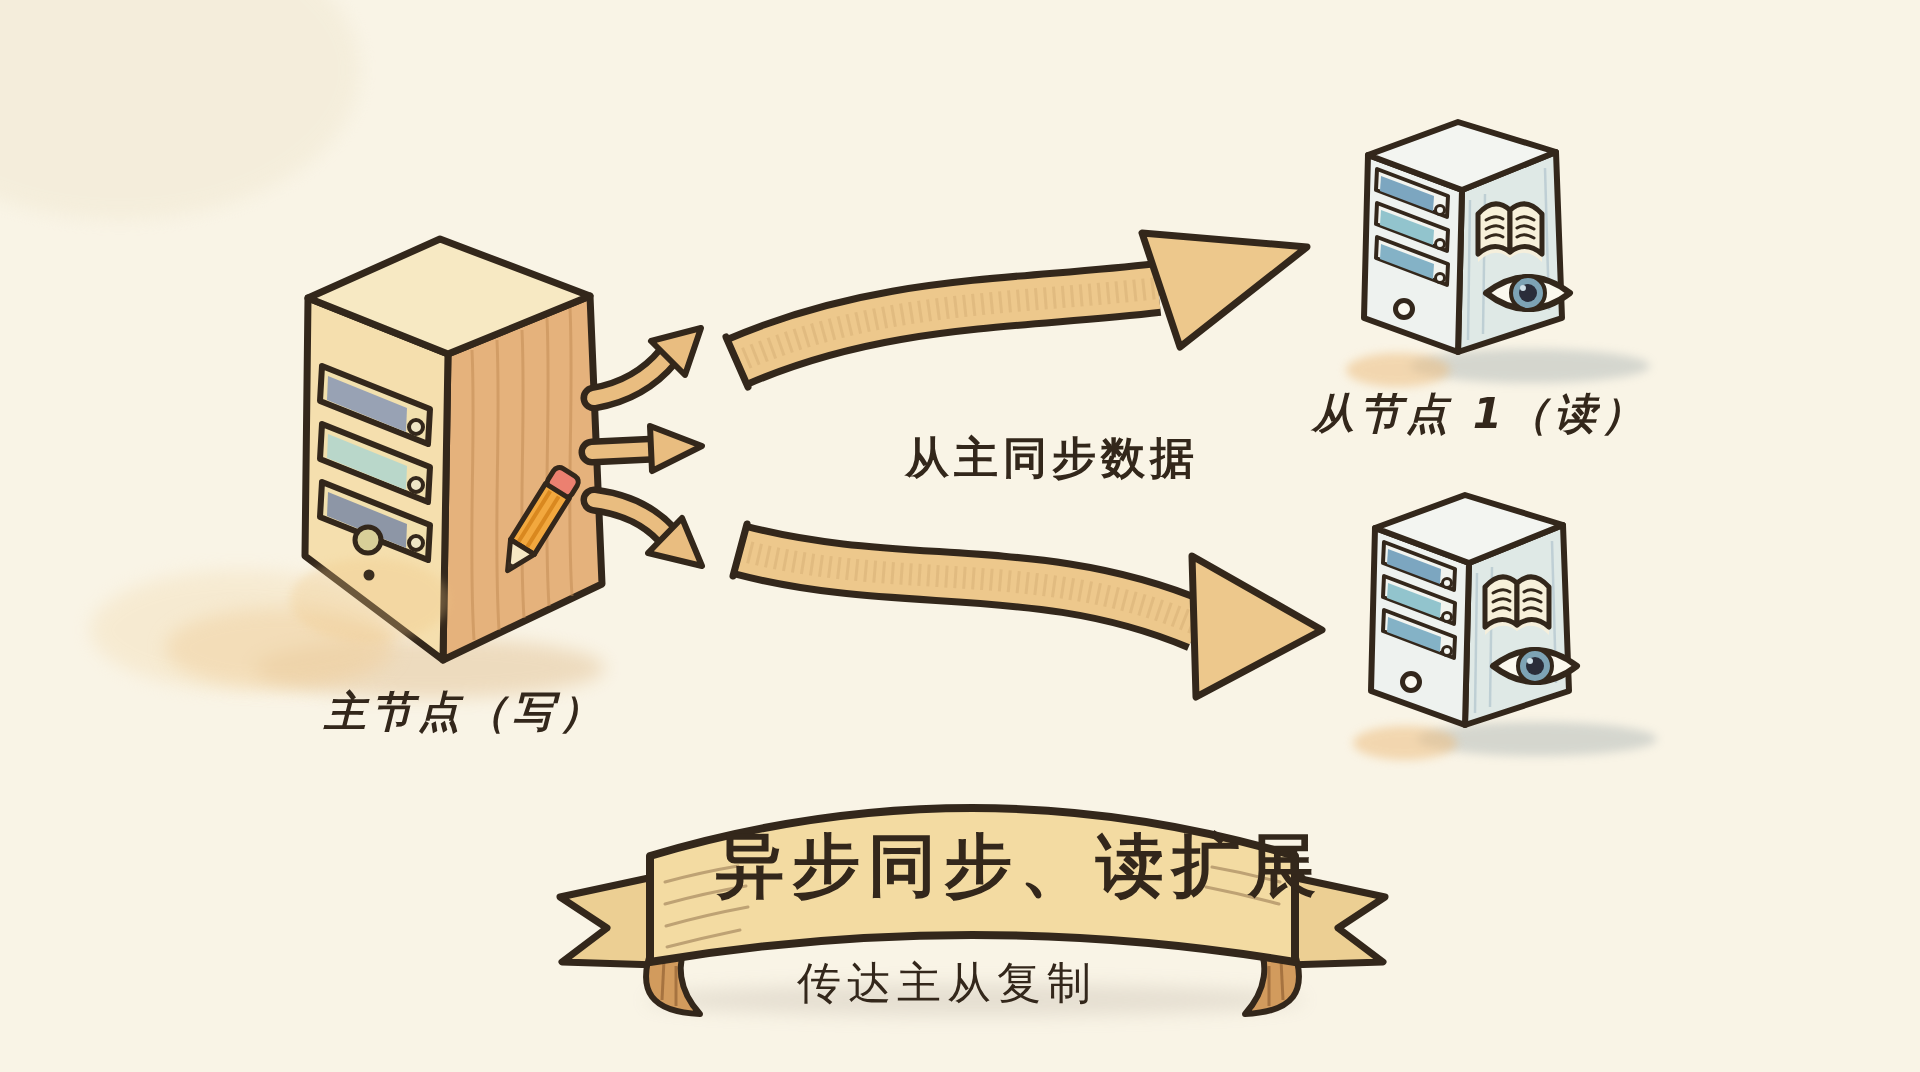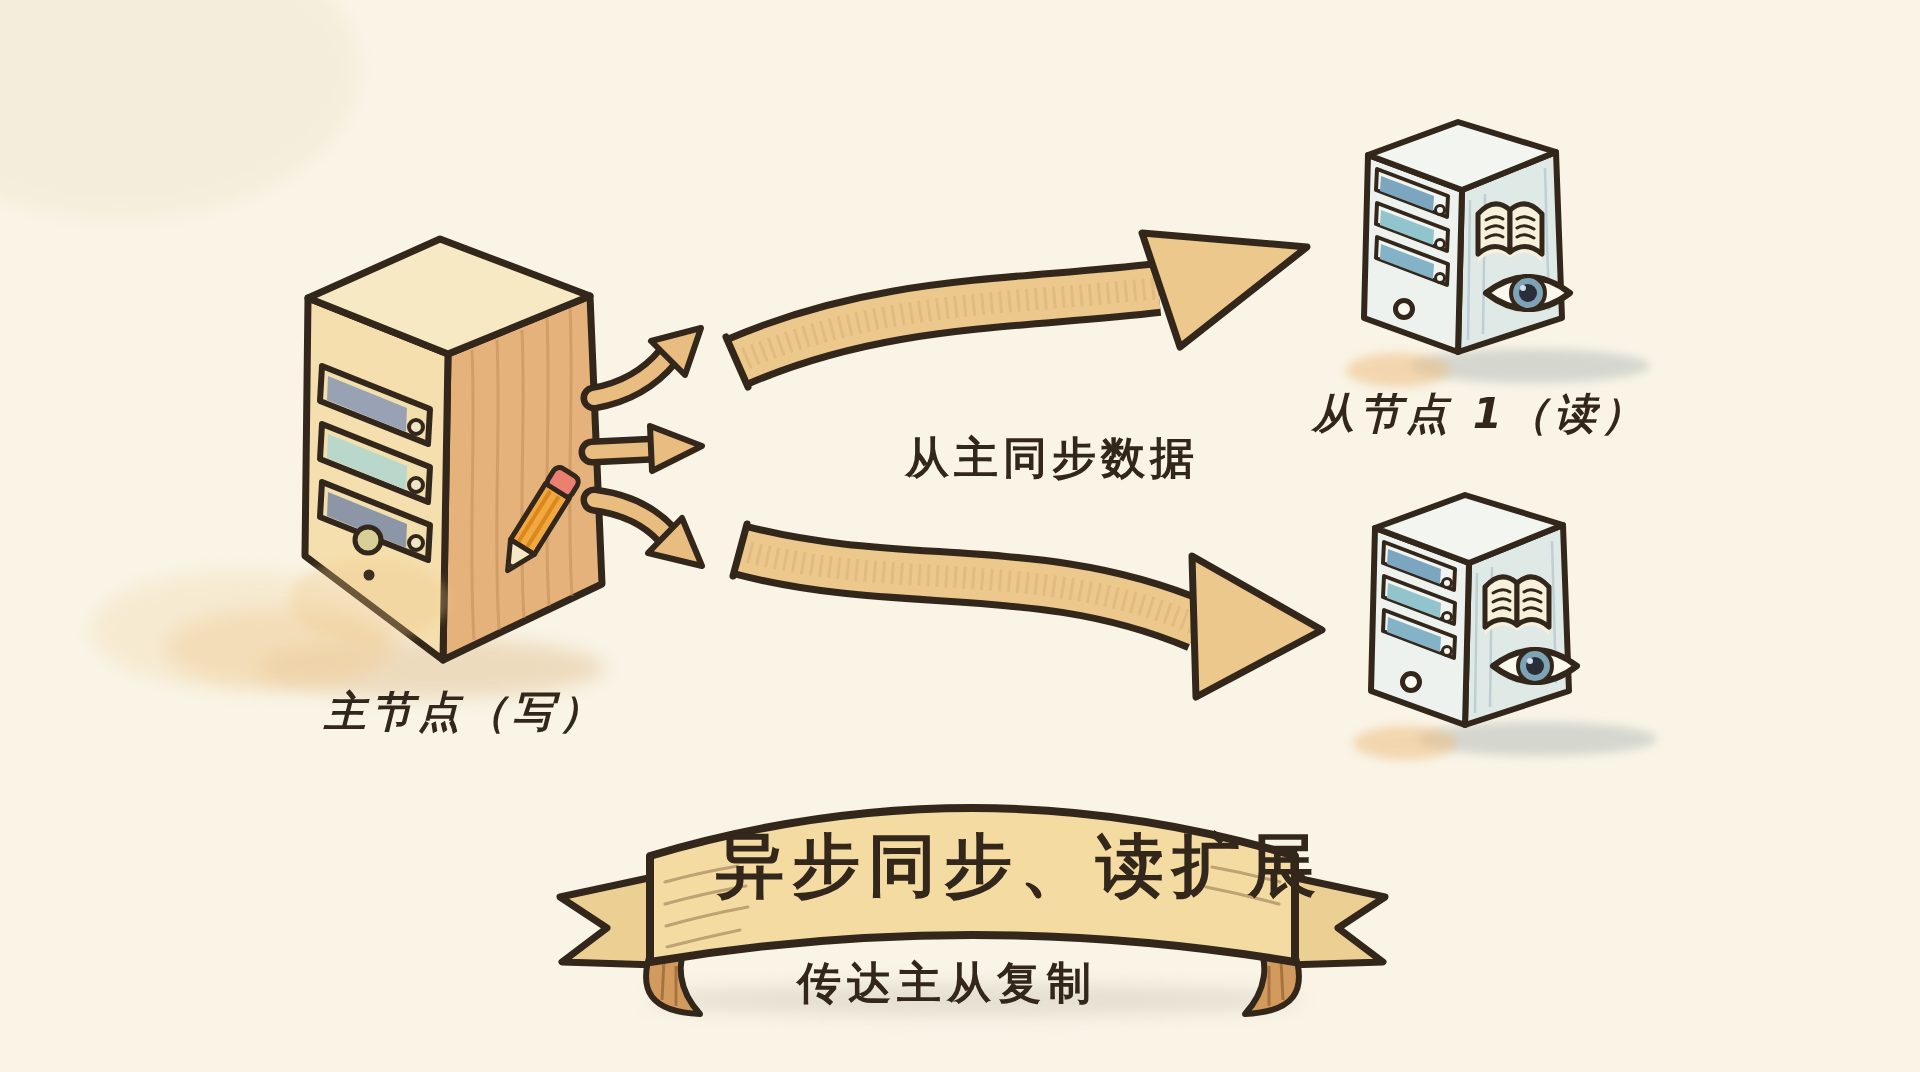--- a/index.html
+++ b/index.html
@@ -15,21 +15,21 @@
   .label{position:absolute;transform:translate(-50%,-50%);color:var(--ink);font-weight:700;
          white-space:nowrap;letter-spacing:5px;text-align:center;}
   .node-label{font-size:42px;font-style:italic;}
   .sync-label{font-size:44px;left:1052px;top:458px;}
   .master-label{left:465px;top:712px;}
   .slave1-label{left:1480px;top:414px;}
   .slave2-label{left:1493px;top:781px;}
   .banner-title{position:absolute;transform:translate(-50%,-50%);left:972px;top:866px;
                 font-size:68px;font-weight:700;color:var(--ink);letter-spacing:8px;white-space:nowrap;margin-left:48px;}
   .caption{position:absolute;transform:translate(-50%,-50%);left:947px;top:983px;
-           font-size:44px;font-weight:700;color:var(--ink);letter-spacing:6px;white-space:nowrap;}
+           font-size:44px;font-weight:400;color:var(--ink);letter-spacing:6px;white-space:nowrap;}
   
   .ink{stroke:var(--ink);stroke-linejoin:round;stroke-linecap:round;}
   .w8{stroke-width:8;} .w7{stroke-width:7;} .w6{stroke-width:6;} .w5{stroke-width:5;} .w4{stroke-width:4;} .w3{stroke-width:3;}
   .nf{fill:none;}
 </style>
 </head>
 <body>
 
 <div class="stage">
 

